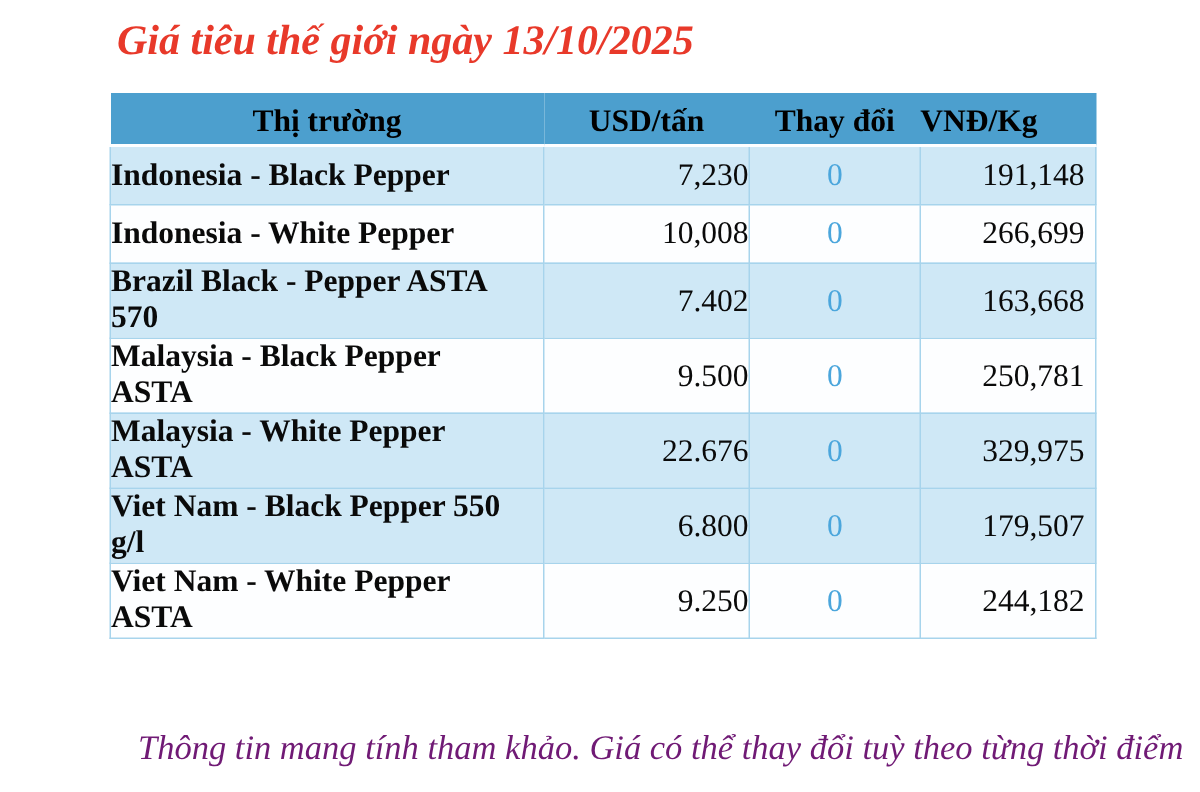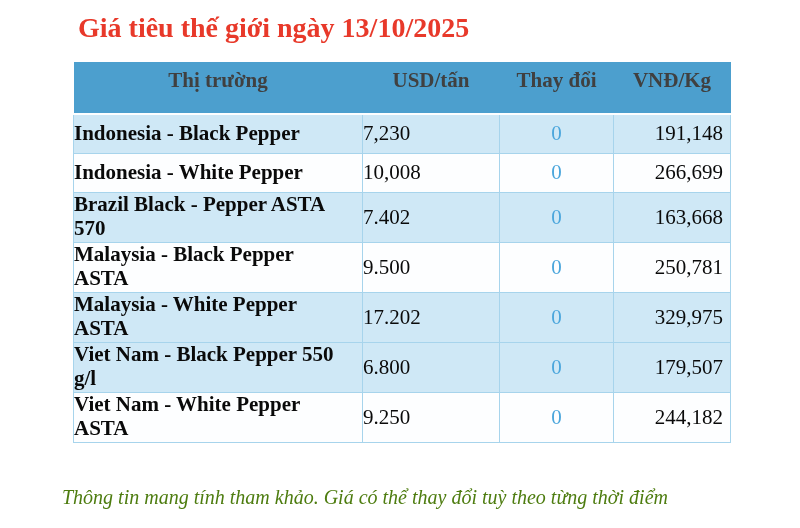--- a/index.html
+++ b/index.html
@@ -8,80 +8,81 @@
     background: #ffffff;
     font-family: "Liberation Serif", serif;
     position: relative;
     overflow: hidden;
   }
   .page-title {
     position: absolute;
     left: 78px; top: 12px;
     font-size: 28px;
     font-weight: bold;
+    font-style: italic;
     color: #E8392A;
     white-space: nowrap;
   }
   table.price-table {
     position: absolute;
     left: 73px; top: 62px;
     width: 657px;
     border-collapse: collapse;
     table-layout: fixed;
     font-size: 21px;
     color: #0a0a0a;
   }
   table.price-table col.c-market { width: 289px; }
   table.price-table col.c-usd    { width: 137px; }
   table.price-table col.c-change { width: 114px; }
   table.price-table col.c-vnd    { width: 117px; }
 
   table.price-table th {
     background: #4C9FCE;
-    color: #404040;
+    color: #000000;
     font-weight: bold;
     border: none;
     border-bottom: 2px solid #FDFEFF;
     vertical-align: top;
     padding: 6px 0 0 0;
-    height: 52px;
+    height: 35px;
     box-sizing: border-box;
   }
   table.price-table td {
     border: 1.5px solid #A7D4EC;
     padding: 0;
     vertical-align: middle;
     box-sizing: border-box;
   }
   tr.r-short { height: 39px; }
   tr.r-tall  { height: 50px; }
   tr.row-alt td { background: #CFE8F6; }
   tr.row-plain td { background: #FDFEFF; }
 
   .cell-market {
     text-align: left;
     font-weight: bold;
     white-space: pre-line;
     line-height: 1.12;
   }
-  .cell-usd { text-align: left; }
+  .cell-usd { text-align: right; }
   .cell-change { text-align: center; color: #4BA6DC; }
   .cell-vnd { text-align: right; padding-right: 7px !important; }
 
   th.h-market { text-align: center; }
   th.h-usd    { text-align: center; }
   th.h-change { text-align: center; }
-  th.h-vnd    { text-align: center; padding-right: 7px; }
+  th.h-vnd    { text-align: left; padding-right: 7px; }
 
   .footer-note {
     position: absolute;
-    left: 62px; top: 486px;
-    font-size: 20px;
+    left: 92px; top: 486px;
+    font-size: 23px;
     font-style: italic;
-    color: #4d7c0f;
+    color: #701a75;
     white-space: nowrap;
   }
 </style>
 </head>
 <body>
 
 <div class="page-title">Giá tiêu thế giới ngày 13/10/2025</div>
 
 <table class="price-table">
   <colgroup>
@@ -121,21 +122,21 @@
     <tr class="r-tall row-plain">
       <td class="cell-market">Malaysia - Black Pepper
 ASTA</td>
       <td class="cell-usd">9.500</td>
       <td class="cell-change">0</td>
       <td class="cell-vnd">250,781</td>
     </tr>
     <tr class="r-tall row-alt">
       <td class="cell-market">Malaysia - White Pepper
 ASTA</td>
-      <td class="cell-usd">17.202</td>
+      <td class="cell-usd">22.676</td>
       <td class="cell-change">0</td>
       <td class="cell-vnd">329,975</td>
     </tr>
     <tr class="r-tall row-alt">
       <td class="cell-market">Viet Nam - Black Pepper 550
 g/l</td>
       <td class="cell-usd">6.800</td>
       <td class="cell-change">0</td>
       <td class="cell-vnd">179,507</td>
     </tr>

